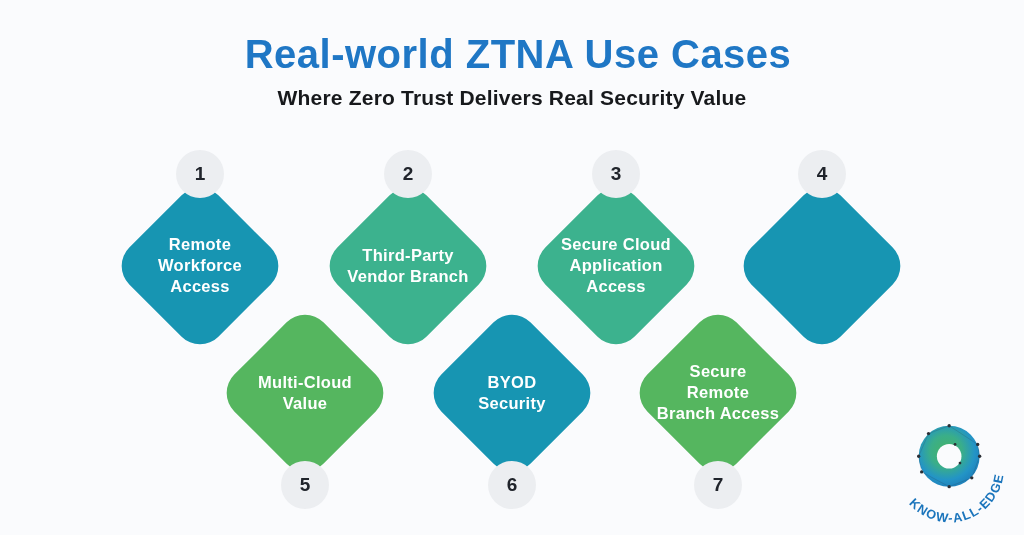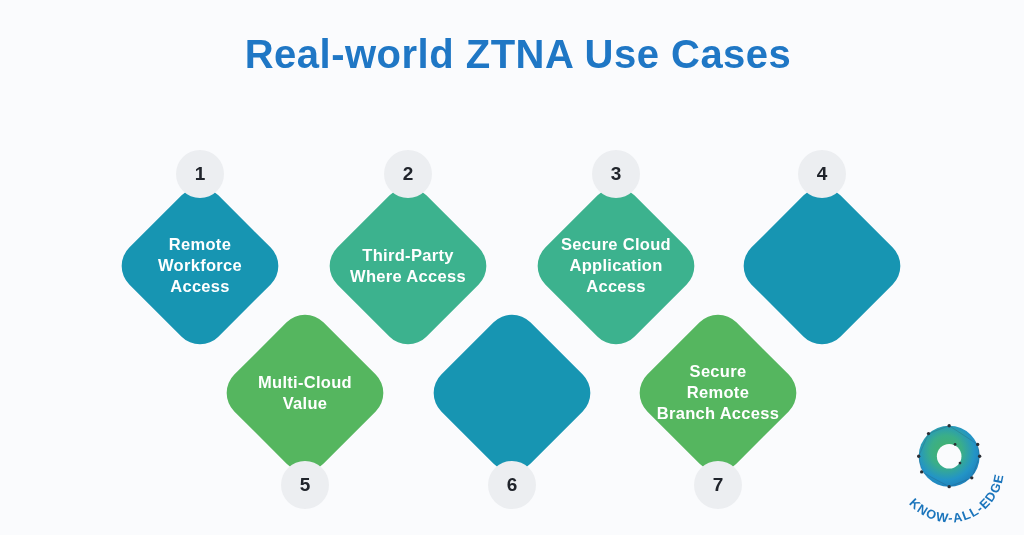--- a/index.html
+++ b/index.html
@@ -43,39 +43,40 @@
   .uc7 { left:628px; top:303px; }
   .logo { position:absolute; left:900px; top:410px; width:118px; height:118px; }
 </style>
 </head>
 <body>
 
 <div class="canvas">
 
   <div class="header">
     <h1 class="title">Real-world ZTNA Use Cases</h1>
+    <p class="subtitle">Where Zero Trust Delivers Real Security Value</p>
   </div>
 
   <div class="uc uc1 badge-top">
     <div class="shape" style="background: rgb(23, 149, 178);"></div>
     <div class="badge">
         <span>1</span>
       </div>
     <div class="label">Remote
 Workforce
 Access</div>
   </div>
 
   <div class="uc uc2 badge-top">
     <div class="shape" style="background: rgb(60, 178, 142);"></div>
     <div class="badge">
         <span>2</span>
       </div>
     <div class="label">Third-Party
-Where Access</div>
+Vendor Branch</div>
   </div>
 
   <div class="uc uc3 badge-top">
     <div class="shape" style="background: rgb(60, 178, 142);"></div>
     <div class="badge">
         <span>3</span>
       </div>
     <div class="label">Secure Cloud
 Application
 Access</div>
@@ -95,20 +96,22 @@
       </div>
     <div class="label">Multi-Cloud
 Value</div>
   </div>
 
   <div class="uc uc6 badge-bottom">
     <div class="shape" style="background: rgb(23, 149, 178);"></div>
     <div class="badge">
         <span>6</span>
       </div>
+    <div class="label">BYOD
+Security</div>
   </div>
 
   <div class="uc uc7 badge-bottom">
     <div class="shape" style="background: rgb(85, 182, 95);"></div>
     <div class="badge">
         <span>7</span>
       </div>
     <div class="label">Secure
 Remote
 Branch Access</div>

